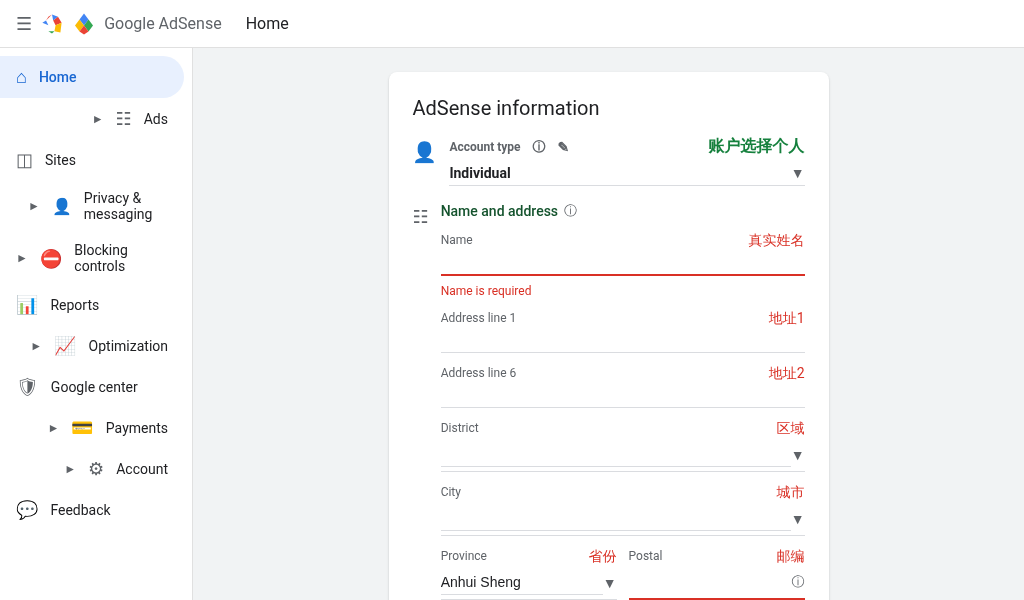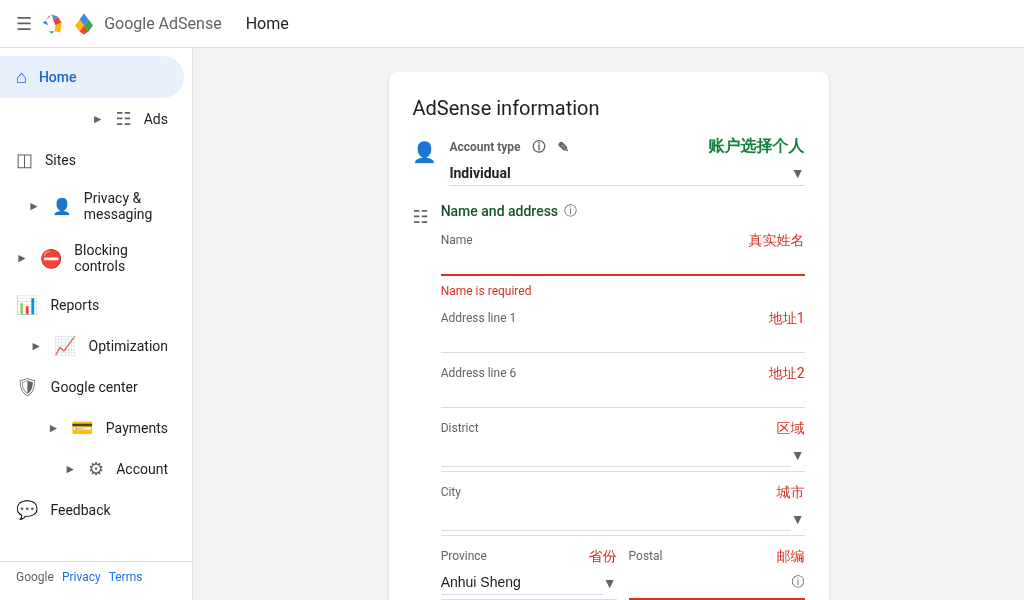--- a/index.html
+++ b/index.html
@@ -245,25 +245,20 @@
       <span class="sidebar-label">Account</span>
     </div>
 
     <div class="sidebar-item">
       <span class="sidebar-icon">💬</span>
       <span class="sidebar-label">Feedback</span>
     </div>
 
     <div style="flex:1;"></div>
 
-    <div class="footer">
-      <span>Google</span>
-      <a href="#">Privacy</a>
-      <a href="#">Terms</a>
-    </div>
   </div>
 
   <div class="main">
     <div class="card">
       <div class="card-title">AdSense information</div>
 
       <div class="info-section">
         <span class="section-icon">👤</span>
         <div class="form-group">
           <div class="account-type-row">

